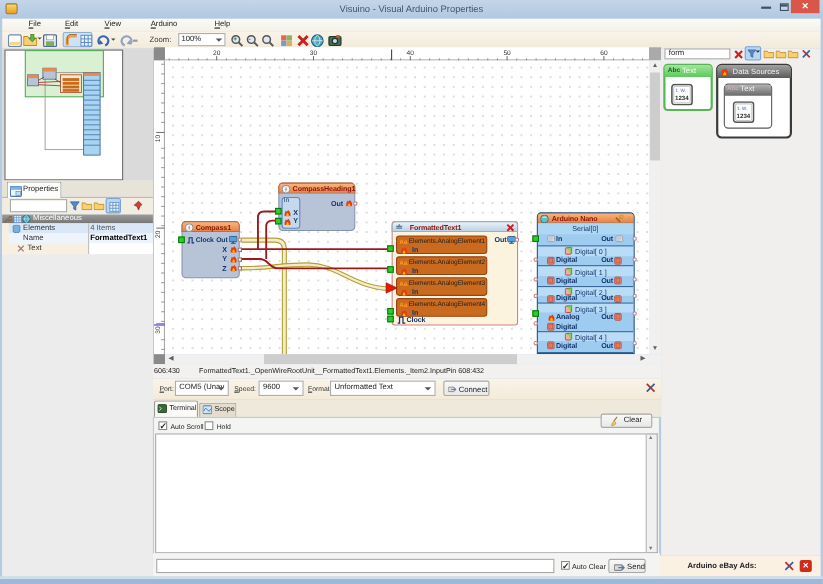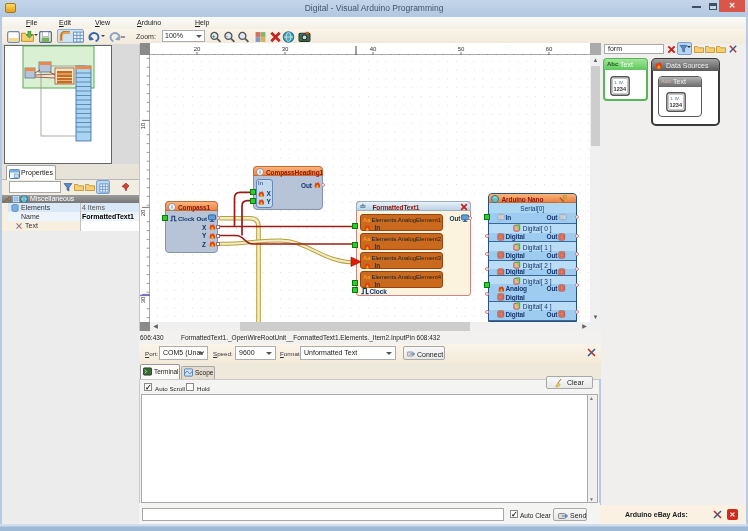--- a/index.html
+++ b/index.html
@@ -68,21 +68,21 @@
 .icon{position:absolute;}
 .ptxt{position:absolute;font-weight:bold;color:#16366b;font-size:6.5px;letter-spacing:-0.1px;}
 .ebox{position:absolute;left:3px;width:83px;height:17.5px;background:#ca6a1e;border:1px solid #97430f;border-radius:3px;color:#111;}
 .ebox .l1{position:absolute;left:11px;top:2px;font-size:6px;color:#222;letter-spacing:-0.05px;}
 .ebox .l2{position:absolute;left:14px;top:9.5px;font-size:6.5px;font-weight:bold;color:#16366b;}
 .asep{position:absolute;left:0;width:100%;height:1px;background:#3a6898;}
 .alabel{position:absolute;width:100%;text-align:center;font-size:6.5px;color:#14386e;}
 </style></head><body>
 <div class="abs" id="titlebar"></div>
 <div class="abs" id="appicon"></div>
-<div class="abs" id="title">Digital - Visual Arduino Programming</div>
+<div class="abs" id="title">Visuino - Visual Arduino Properties</div>
 <div class="abs" id="btnmin"></div>
 <div class="abs" id="btnmax"></div>
 <div class="abs" id="btnclose">✕</div>
 <div class="abs" id="menubar">
 <span style="left:24px"><u>F</u>ile</span>
     <span style="left:57px"><u>E</u>dit</span>
     <span style="left:93px"><u>V</u>iew</span>
     <span style="left:135px"><u>A</u>rduino</span>
     <span style="left:193px"><u>H</u>elp</span>
 </div>

